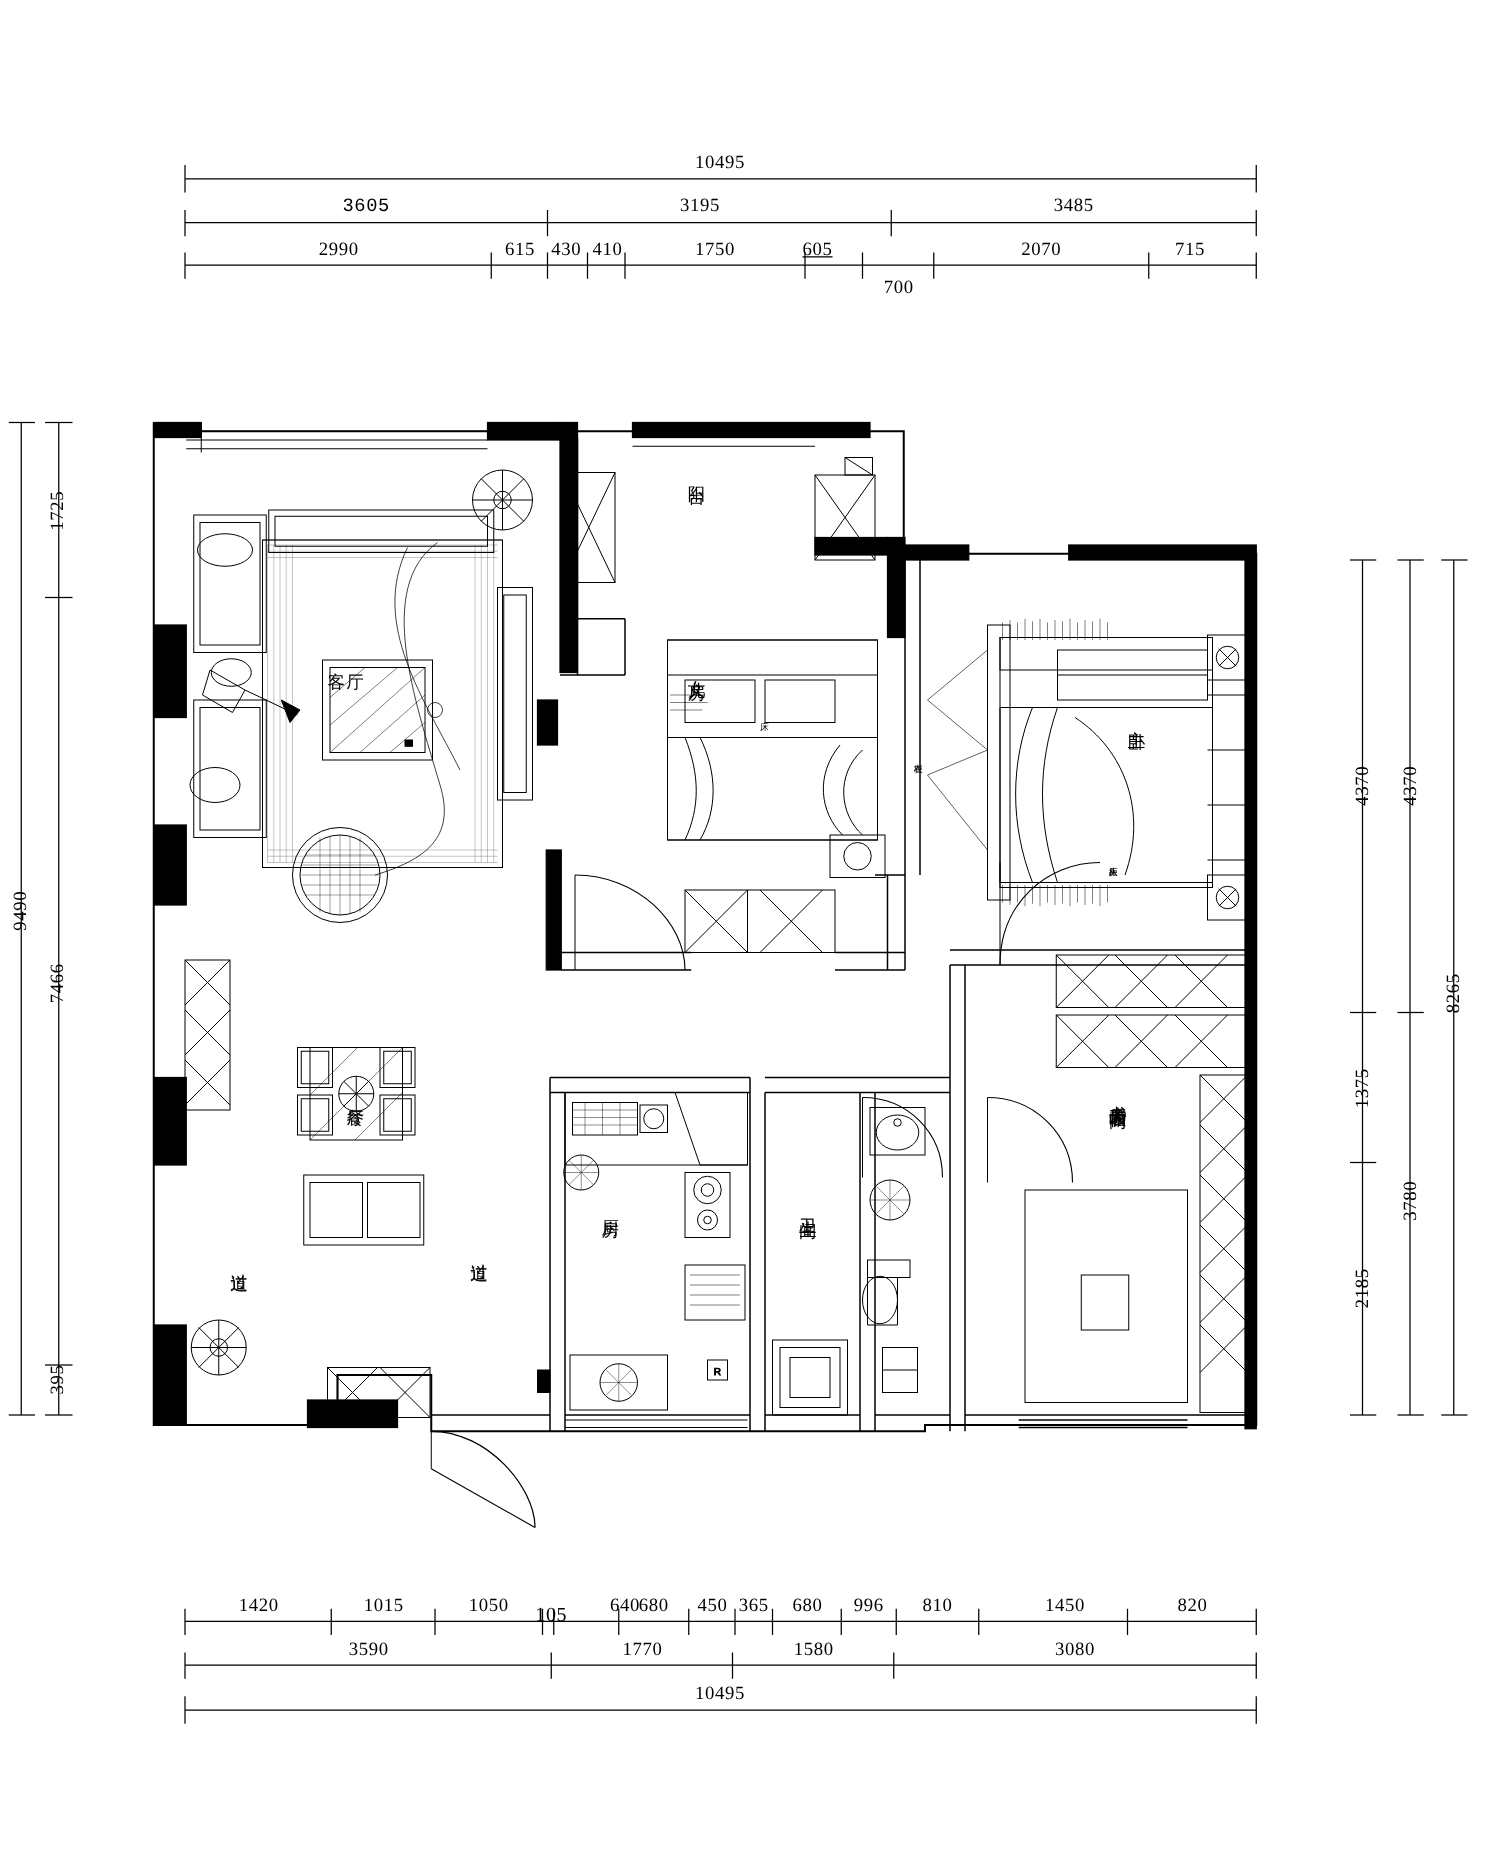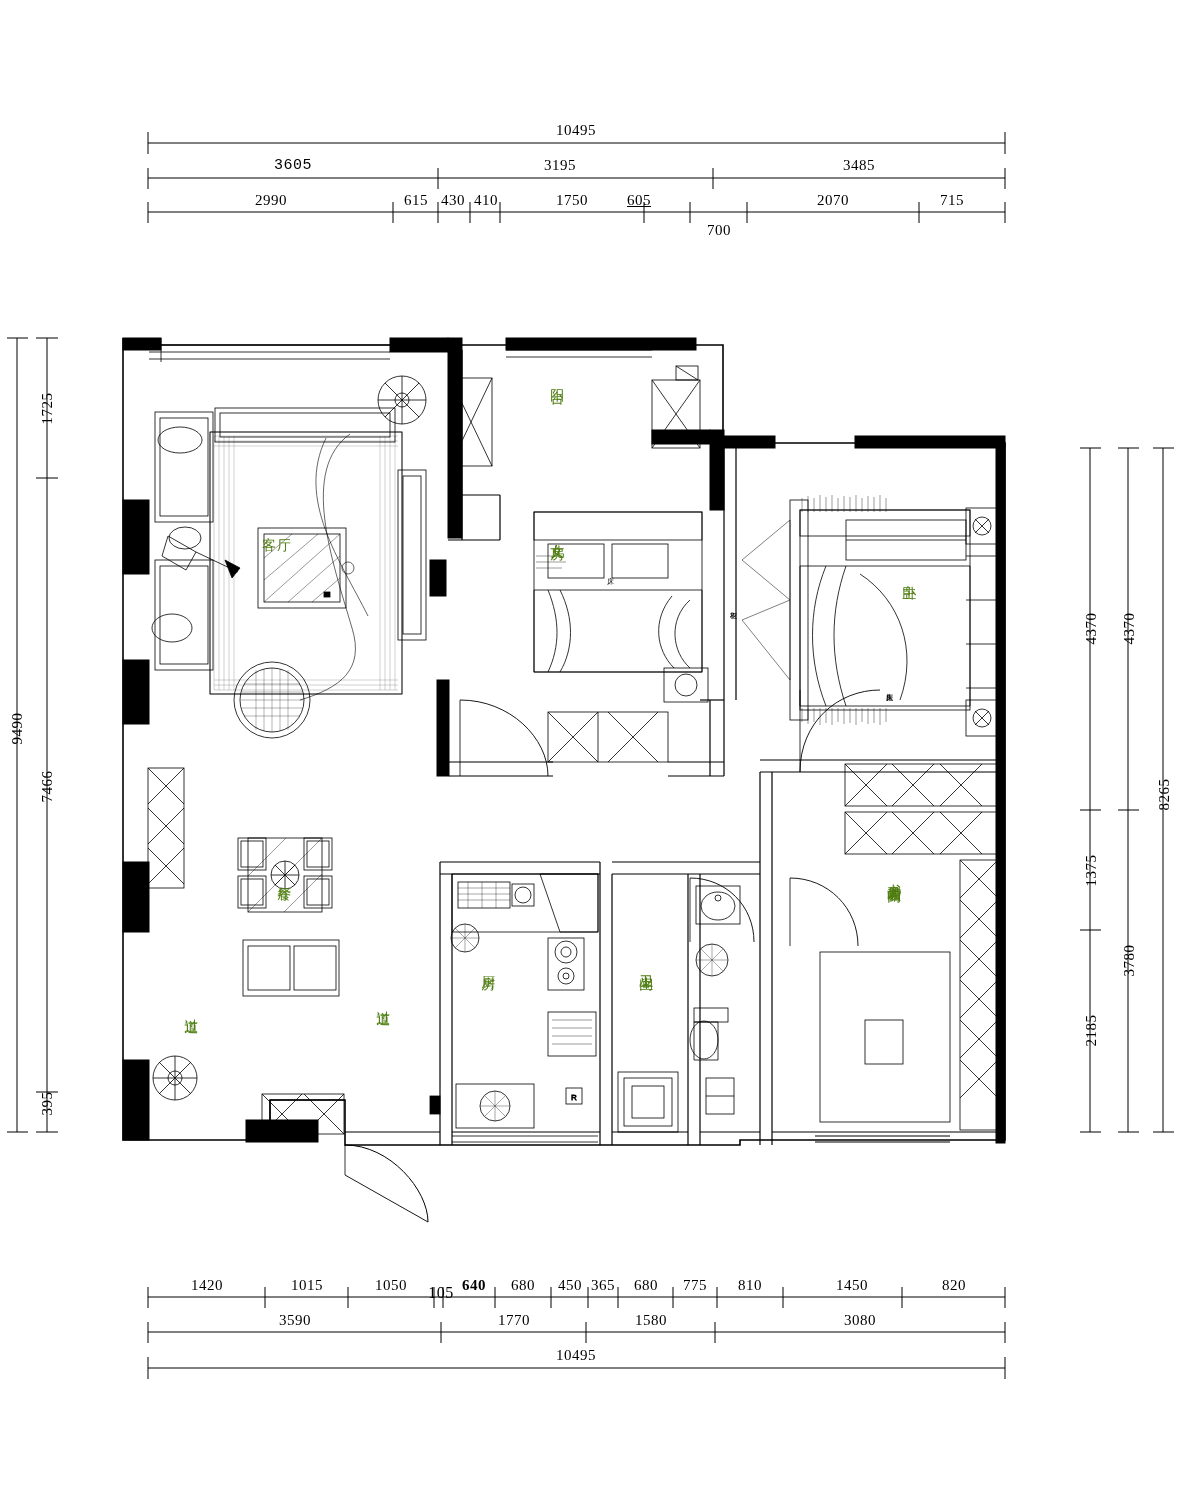--- a/index.html
+++ b/index.html
@@ -30,21 +30,21 @@
     text-align: center;
     letter-spacing: 0.5px;
   }
   .dim-label.vert {
     transform-origin: 50% 50%;
   }
   .room-label {
     position: absolute;
     font-family: "Liberation Sans", sans-serif;
     font-size: 14px;
-    color: #4d7c0f;
+    color: #000000;
     white-space: nowrap;
     line-height: 1.05;
     letter-spacing: 1px;
   }
   .room-label.vertical {
     writing-mode: vertical-rl;
     text-orientation: upright;
   }
   .tiny {
     position: absolute;
@@ -610,35 +610,35 @@
 
 <div class="dim-label" style="left:253px; top:157px; width:80px;font-family:Liberation Mono, monospace;">3605</div>
 <div class="dim-label" style="left:520px; top:157px; width:80px;">3195</div>
 <div class="dim-label" style="left:819px; top:157px; width:80px;">3485</div>
 
 <div class="dim-label" style="left:231px; top:192px; width:80px;">2990</div>
 <div class="dim-label" style="left:391px; top:192px; width:50px;">615</div>
 <div class="dim-label" style="left:429px; top:192px; width:48px;">430</div>
 <div class="dim-label" style="left:462px; top:192px; width:48px;">410</div>
 <div class="dim-label" style="left:532px; top:192px; width:80px;">1750</div>
-<div class="dim-label" style="left:609px; top:192px; width:60px;text-decoration:underline;">605</div>
+<div class="dim-label" style="left:624px; top:192px; width:60px;text-decoration:underline;">605</div>
 <div class="dim-label" style="left:689px; top:192px; width:60px;margin-top:30px;">700</div>
 <div class="dim-label" style="left:793px; top:192px; width:80px;">2070</div>
 <div class="dim-label" style="left:922px; top:192px; width:60px;">715</div>
 
 <div class="dim-label" style="left:167px; top:1277px; width:80px;">1420</div>
 <div class="dim-label" style="left:267px; top:1277px; width:80px;">1015</div>
 <div class="dim-label" style="left:351px; top:1277px; width:80px;">1050</div>
 <div class="dim-label" style="left:420px; top:1284px; width:42px; font-size:16px;">105</div>
-<div class="dim-label" style="left:444px; top:1277px; width:60px;font-weight:bold;">640</div>
+<div class="dim-label" style="left:470px; top:1277px; width:60px;">640</div>
 <div class="dim-label" style="left:493px; top:1277px; width:60px;">680</div>
 <div class="dim-label" style="left:540px; top:1277px; width:60px;">450</div>
 <div class="dim-label" style="left:573px; top:1277px; width:60px;">365</div>
 <div class="dim-label" style="left:616px; top:1277px; width:60px;">680</div>
-<div class="dim-label" style="left:665px; top:1277px; width:60px;">775</div>
+<div class="dim-label" style="left:665px; top:1277px; width:60px;">996</div>
 <div class="dim-label" style="left:720px; top:1277px; width:60px;">810</div>
 <div class="dim-label" style="left:812px; top:1277px; width:80px;">1450</div>
 <div class="dim-label" style="left:924px; top:1277px; width:60px;">820</div>
 
 <div class="dim-label" style="left:255px; top:1312px; width:80px;">3590</div>
 <div class="dim-label" style="left:474px; top:1312px; width:80px;">1770</div>
 <div class="dim-label" style="left:611px; top:1312px; width:80px;">1580</div>
 <div class="dim-label" style="left:820px; top:1312px; width:80px;">3080</div>
 
 <div class="dim-label" style="left:536px; top:1347px; width:80px;">10495</div>

